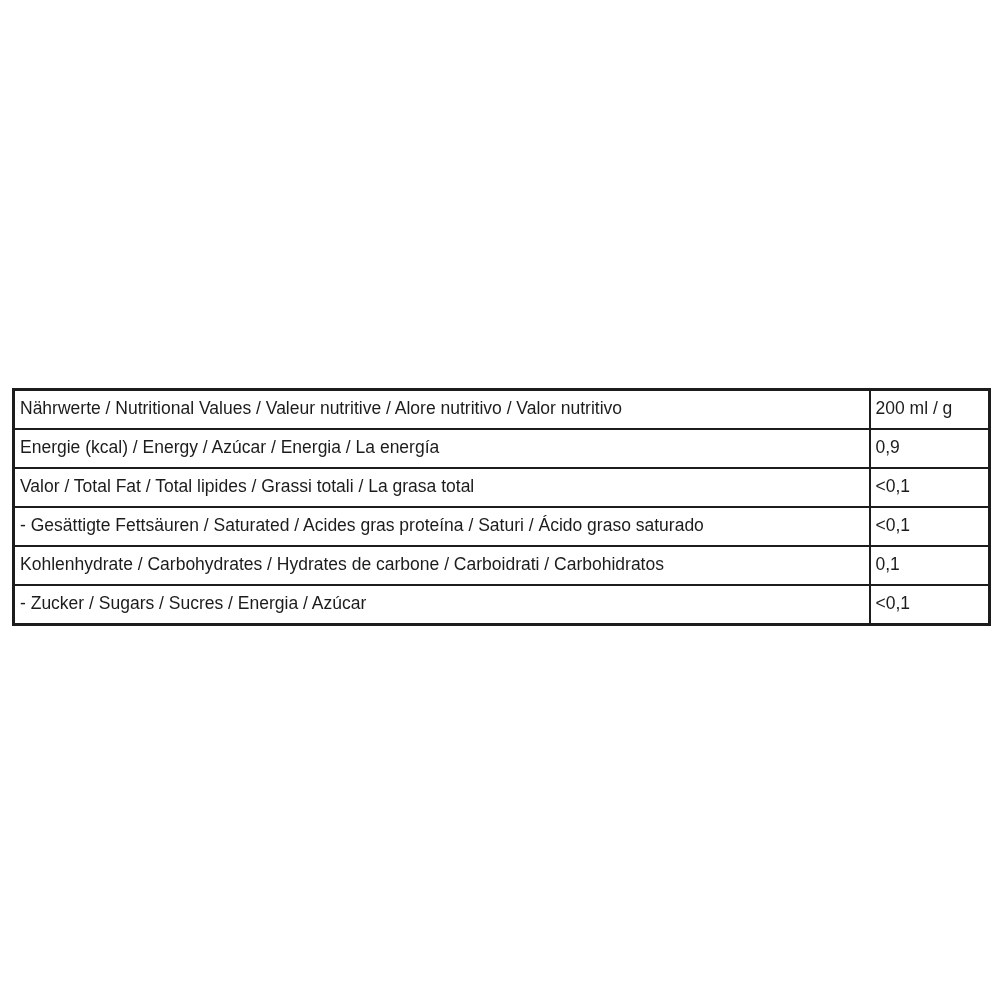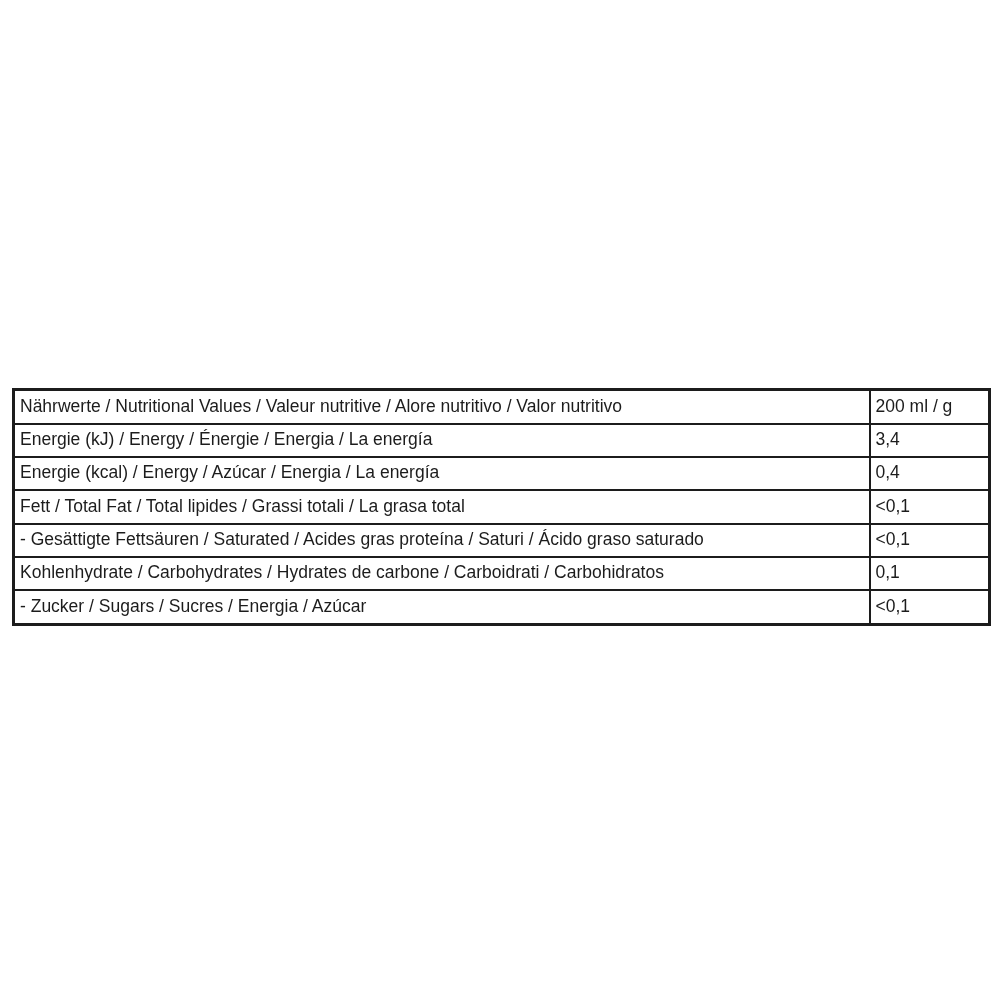--- a/index.html
+++ b/index.html
@@ -47,32 +47,28 @@
     <colgroup>
       <col class="c1">
       <col class="c2">
     </colgroup>
     <tbody>
       <tr>
         <td class="c-label">Nährwerte / Nutritional Values / Valeur nutritive / Alore nutritivo / Valor nutritivo</td>
         <td class="c-value">200 ml / g</td>
       </tr>
 
+
   <tr>
-    <td class="c-label">Energie (kJ) / Energy / Énergie / Energia / La energía</td>
-    <td class="c-value">3,4</td>
+    <td class="c-label">Energie (kcal) / Energy / Azúcar / Energia / La energía</td>
+    <td class="c-value">0,9</td>
   </tr>
 
   <tr>
-    <td class="c-label">Energie (kcal) / Energy / Azúcar / Energia / La energía</td>
-    <td class="c-value">0,4</td>
-  </tr>
-
-  <tr>
-    <td class="c-label">Fett / Total Fat / Total lipides / Grassi totali / La grasa total</td>
+    <td class="c-label">Valor / Total Fat / Total lipides / Grassi totali / La grasa total</td>
     <td class="c-value">&lt;0,1</td>
   </tr>
 
   <tr>
     <td class="c-label">- Gesättigte Fettsäuren / Saturated / Acides gras proteína / Saturi / Ácido graso saturado</td>
     <td class="c-value">&lt;0,1</td>
   </tr>
 
   <tr>
     <td class="c-label">Kohlenhydrate / Carbohydrates / Hydrates de carbone / Carboidrati / Carbohidratos</td>

